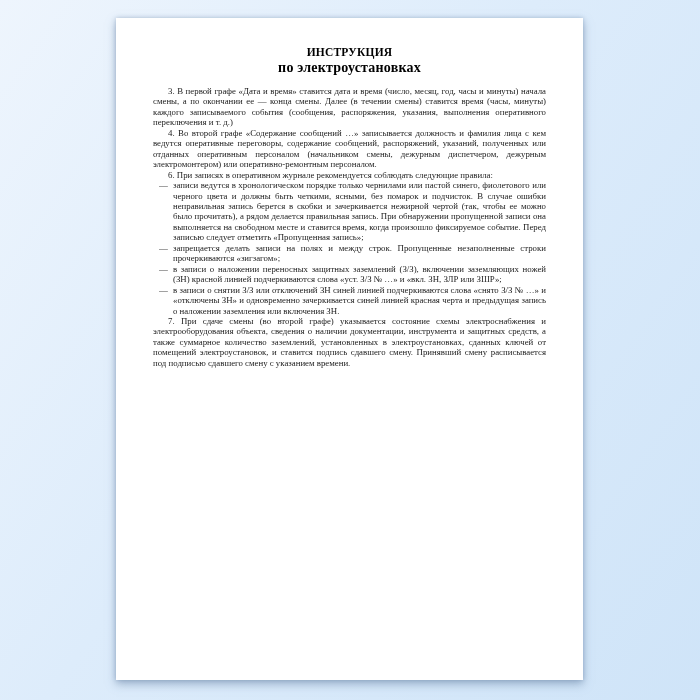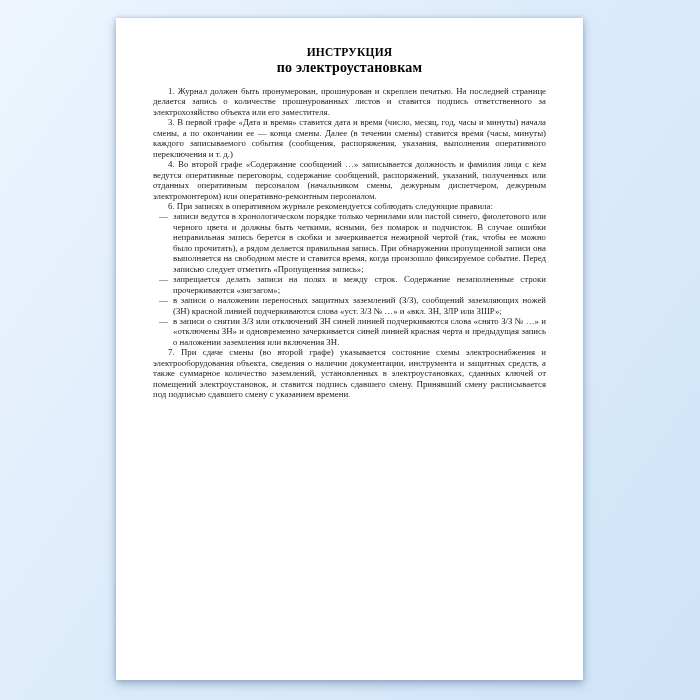--- a/index.html
+++ b/index.html
@@ -32,40 +32,39 @@
 </style>
 </head>
 <body>
 
 <div class="stage">
   <div class="sheet">
     <div class="content">
 
       <div class="doc-title">
         <div>ИНСТРУКЦИЯ</div>
-        <div class="sub">по электроустановкам</div>
+        <div class="sub">по электроустановках</div>
       </div>
 
       <div class="doc-body">
-        <p>1. Журнал должен быть пронумерован, прошнурован и скреплен печатью. На последней странице делается запись о количестве прошнурованных листов и ставится подпись ответственного за электрохозяйство объекта или его заместителя.</p>
         <p>3. В первой графе «Дата и время» ставится дата и время (число, месяц, год, часы и минуты) начала смены, а по окончании ее — конца смены. Далее (в течении смены) ставится время (часы, минуты) каждого записываемого события (сообщения, распоряжения, указания, выполнения оперативного переключения и т. д.)</p>
         <p>4. Во второй графе «Содержание сообщений …» записывается должность и фамилия лица с кем ведутся оперативные переговоры, содержание сообщений, распоряжений, указаний, полученных или отданных оперативным персоналом (начальником смены, дежурным диспетчером, дежурным электромонтером) или оперативно-ремонтным персоналом.</p>
         <p>6. При записях в оперативном журнале рекомендуется соблюдать следующие правила:</p>
 
         <div class="dash-item">
           <span class="dash">—</span>
           <span>записи ведутся в хронологическом порядке только чернилами или пастой синего, фиолетового или черного цвета и должны быть четкими, ясными, без помарок и подчисток. В случае ошибки неправильная запись берется в скобки и зачеркивается нежирной чертой (так, чтобы ее можно было прочитать), а рядом делается правильная запись. При обнаружении пропущенной записи она выполняется на свободном месте и ставится время, когда произошло фиксируемое событие. Перед записью следует отметить «Пропущенная запись»;</span>
         </div>
         <div class="dash-item">
           <span class="dash">—</span>
-          <span>запрещается делать записи на полях и между строк. Содержание незаполненные строки прочеркиваются «зигзагом»;</span>
+          <span>запрещается делать записи на полях и между строк. Пропущенные незаполненные строки прочеркиваются «зигзагом»;</span>
         </div>
         <div class="dash-item">
           <span class="dash">—</span>
-          <span>в записи о наложении переносных защитных заземлений (З/З), сообщений заземляющих ножей (ЗН) красной линией подчеркиваются слова «уст. З/З № …» и «вкл. ЗН, ЗЛР или ЗШР»;</span>
+          <span>в записи о наложении переносных защитных заземлений (З/З), включении заземляющих ножей (ЗН) красной линией подчеркиваются слова «уст. З/З № …» и «вкл. ЗН, ЗЛР или ЗШР»;</span>
         </div>
         <div class="dash-item">
           <span class="dash">—</span>
           <span>в записи о снятии З/З или отключений ЗН синей линией подчеркиваются слова «снято З/З № …» и «отключены ЗН» и одновременно зачеркивается синей линией красная черта и предыдущая запись о наложении заземления или включения ЗН.</span>
         </div>
 
         <p>7. При сдаче смены (во второй графе) указывается состояние схемы электроснабжения и электрооборудования объекта, сведения о наличии документации, инструмента и защитных средств, а также суммарное количество заземлений, установленных в электроустановках, сданных ключей от помещений электроустановок, и ставится подпись сдавшего смену. Принявший смену расписывается под подписью сдавшего смену с указанием времени.</p>
       </div>
 
     </div>

